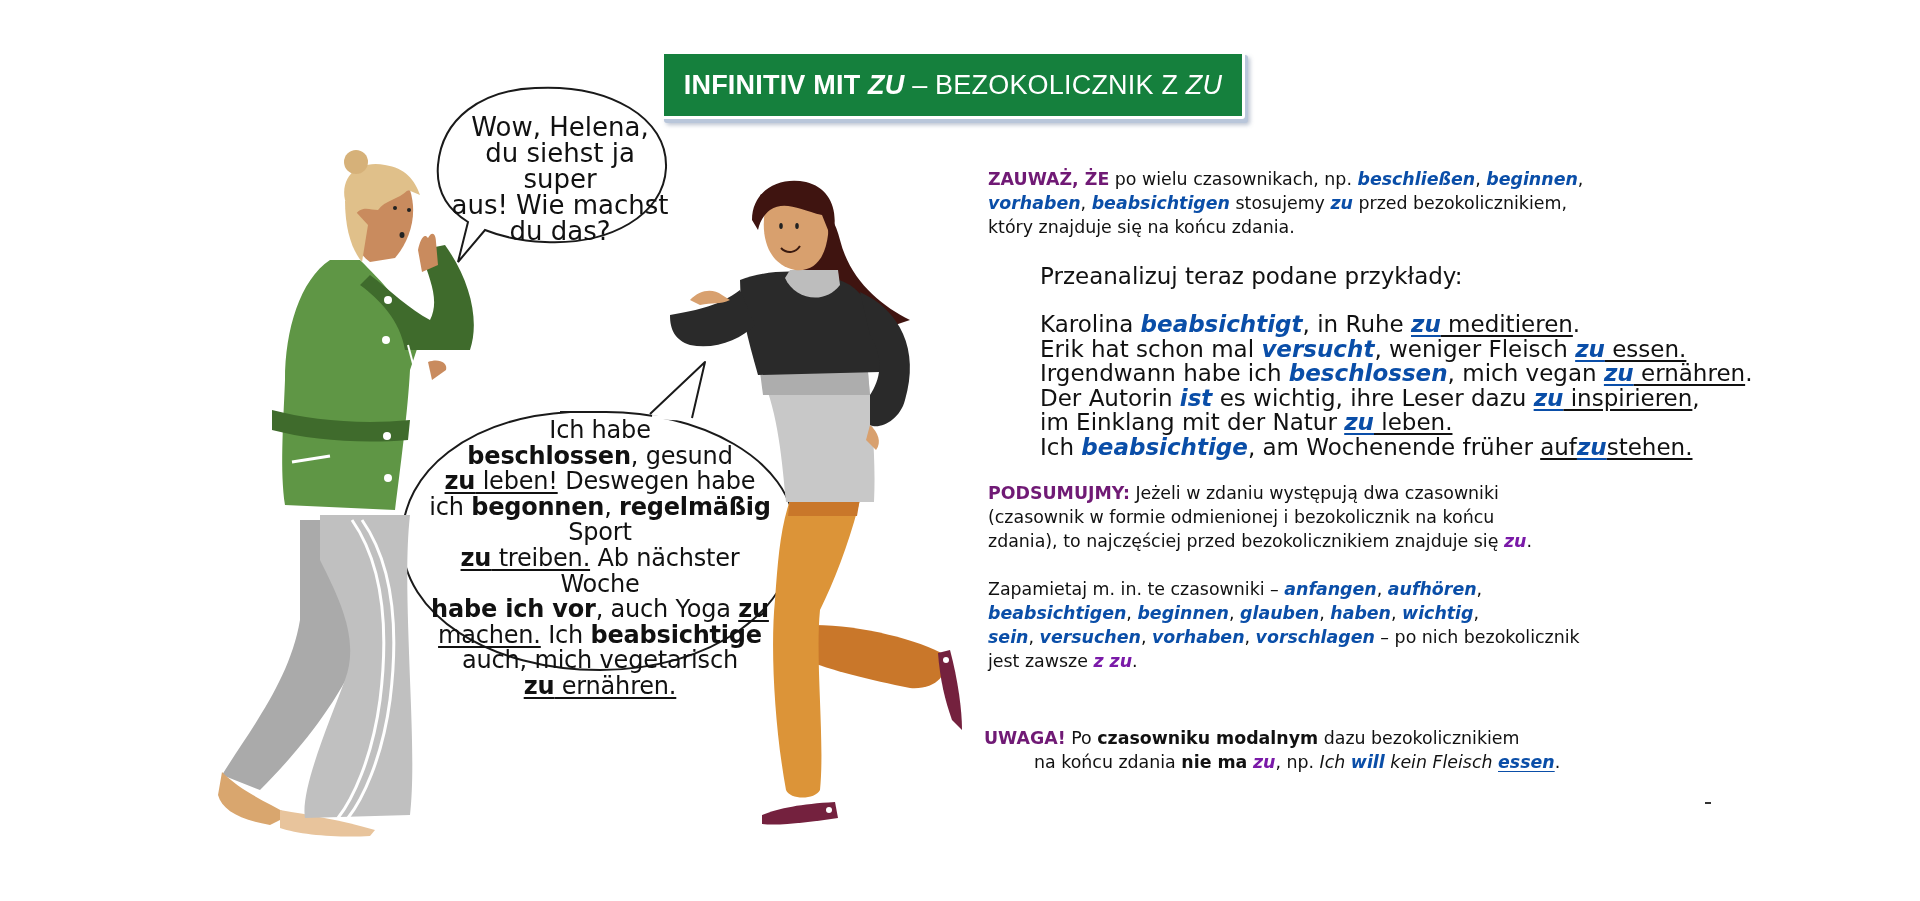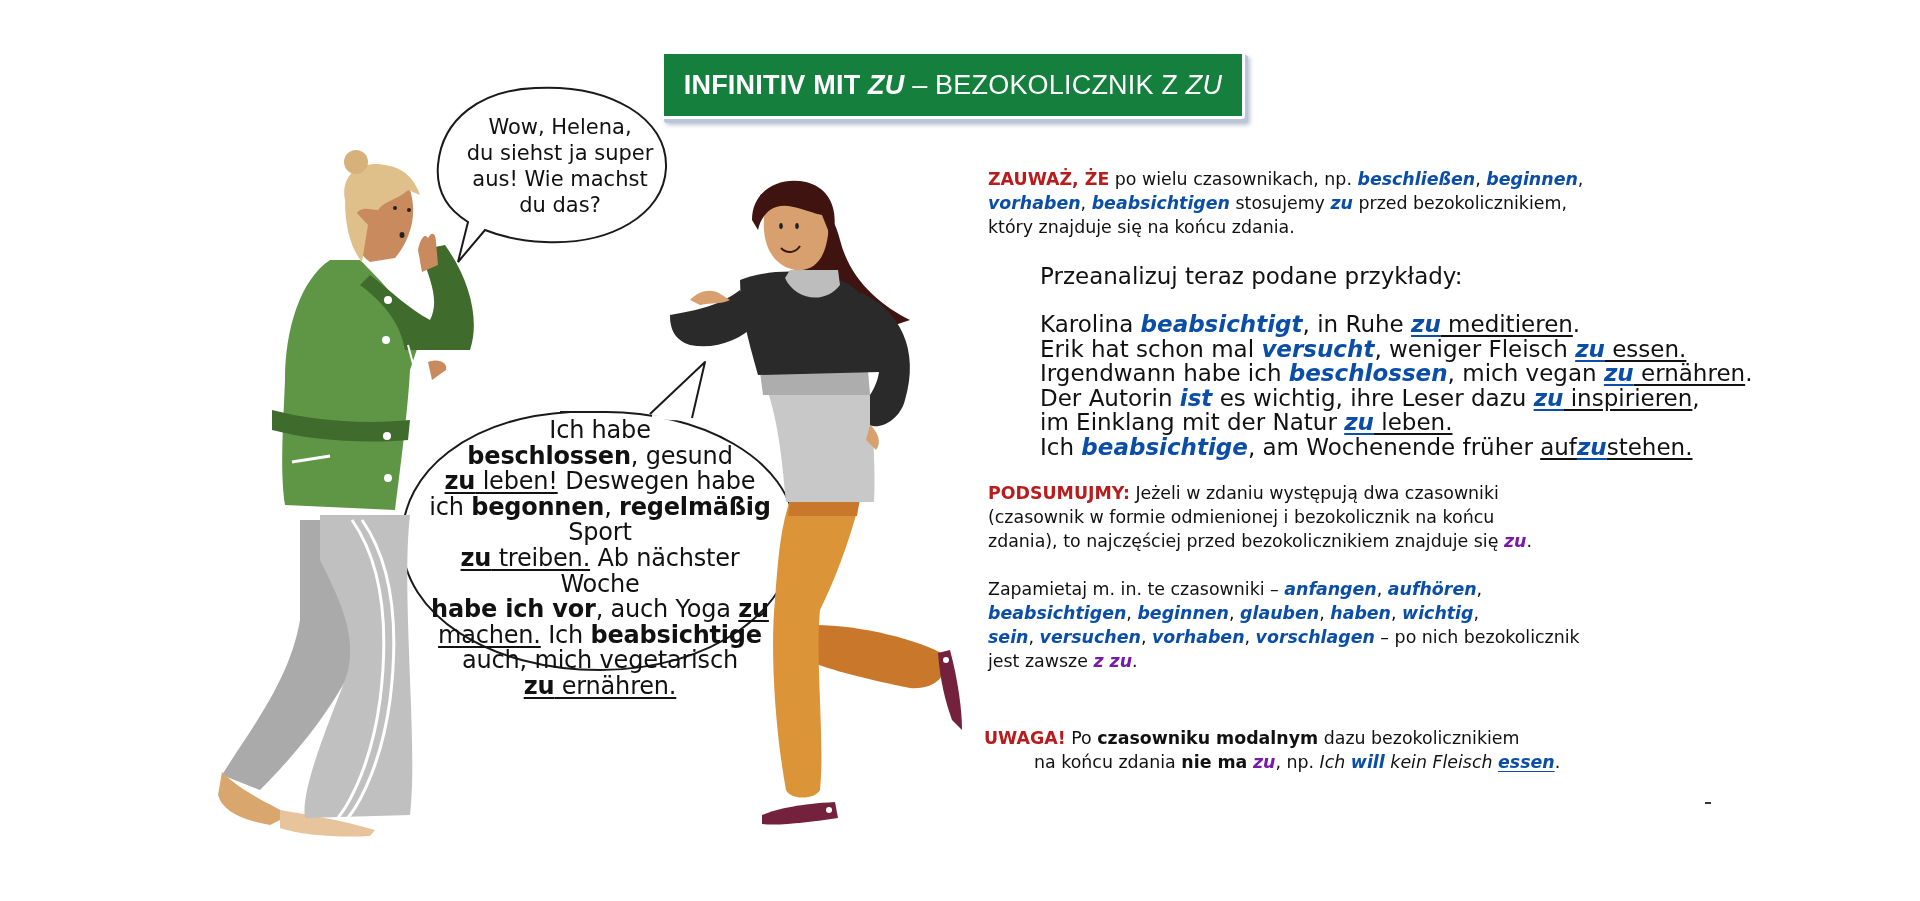--- a/index.html
+++ b/index.html
@@ -24,29 +24,29 @@
 
   
   .illus { position: absolute; left: 0; top: 0; width: 980px; height: 901px; }
   svg.fig { position: absolute; left: 0; top: 0; }
 
   
   .bubble-text {
     position: absolute; text-align: center; color: #111;
     font-family: "DejaVu Sans", sans-serif;
   }
-  .bubble1-text { left: 450px; top: 114px; width: 220px; font-size: 21px; line-height: 26px; }
+  .bubble1-text { left: 450px; top: 114px; width: 220px; font-size: 26px; line-height: 26px; }
   .bubble2-text { left: 420px; top: 418px; width: 360px; font-size: 24px; line-height: 25.6px; letter-spacing: -0.2px; }
   .bubble-text .b { font-weight: bold; }
   .bubble-text .u { text-decoration: underline; text-underline-offset: 3px; }
 
   
   .col { position: absolute; left: 988px; font-family: "DejaVu Sans", sans-serif; font-size: 17.4px; line-height: 24px; color: #111; }
   .col p { margin: 0; }
-  .purple { color: #b91c1c; font-weight: bold; }
+  .purple { color: #701a75; font-weight: bold; }
   .blue { color: #0a4ea8; font-weight: bold; font-style: italic; }
   .bk { font-weight: bold; }
   .it { font-style: italic; }
   .u { text-decoration: underline; text-underline-offset: 3px; }
   .pz { color: #7a1aa8; font-weight: bold; font-style: italic; }
   .ex { position: absolute; left: 1040px; font-family: "DejaVu Sans", sans-serif; font-size: 23px; line-height: 24.5px; color: #111; }
   .ex div { white-space: nowrap; }
   .stray { position: absolute; left: 1705px; top: 802px; width: 6px; height: 2px; background: #333; }
 </style>
 </head>

